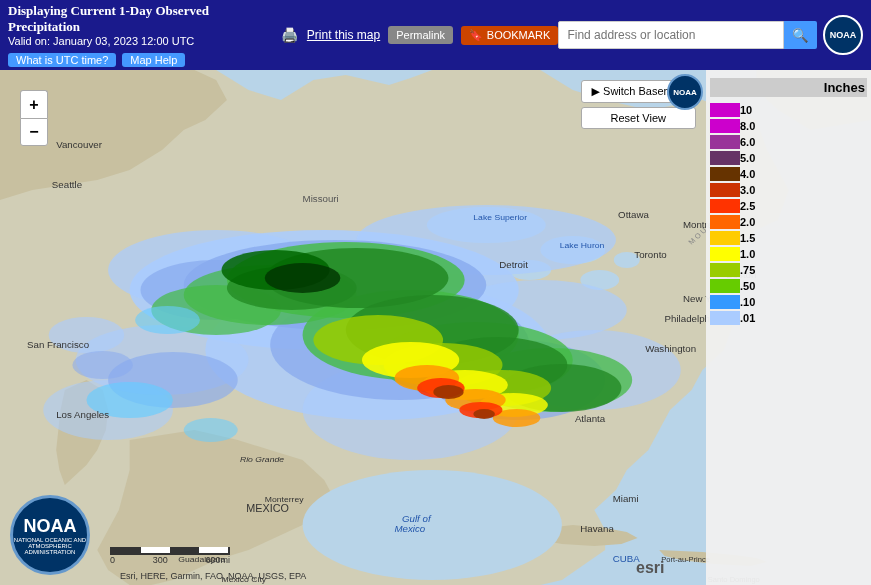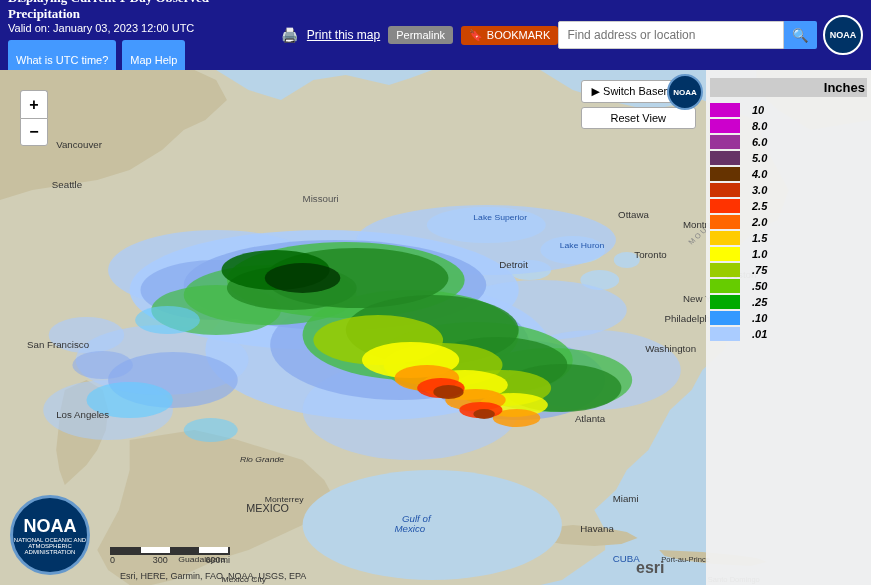--- a/index.html
+++ b/index.html
@@ -15,21 +15,21 @@
       height: 70px;
     }
     #header-left { flex: 1; }
     #header-title { font-size: 13px; font-weight: bold; font-family: Liberation Serif, serif; }
     #header-valid { font-size: 11px; }
     #header-buttons { display: flex; gap: 6px; margin-top: 6px; }
     .header-btn {
       background: #4499ff;
       color: white;
       border: none;
-      padding: 14px 8px;
+      padding: 1px 8px;
       border-radius: 3px;
       cursor: pointer;
       font-size: 11px;
     }
     #header-center {
       display: flex;
       align-items: center;
       gap: 8px;
       font-size: 12px;
       color: white;
@@ -260,22 +260,21 @@
       align-items: center;
       justify-content: center;
       color: white;
       font-size: 8px;
       font-weight: bold;
     }
     .legend-row {
       display: flex;
       align-items: center;
       margin-bottom: 2px;
-      gap: 12px;
-      font-style: italic;
+      gap: 0;
     }
     .legend-color {
       width: 30px;
       height: 14px;
       flex-shrink: 0;
     }
     .legend-label {
       font-size: 11px;
       font-weight: bold;
     }
@@ -515,24 +514,20 @@
         </div>
         <div class="legend-row">
           <div class="legend-color" style="background: rgb(153, 204, 0);"></div>
           <span class="legend-label">.75</span>
         </div>
         <div class="legend-row">
           <div class="legend-color" style="background: rgb(102, 204, 0);"></div>
           <span class="legend-label">.50</span>
         </div>
         <div class="legend-row">
-          <div class="legend-color" style="background: rgb(0, 170, 0);"></div>
-          <span class="legend-label">.25</span>
-        </div>
-        <div class="legend-row">
           <div class="legend-color" style="background: rgb(51, 153, 255);"></div>
           <span class="legend-label">.10</span>
         </div>
         <div class="legend-row">
           <div class="legend-color" style="background: rgb(170, 204, 255);"></div>
           <span class="legend-label">.01</span>
         </div>
       </div>
   </div>
 

